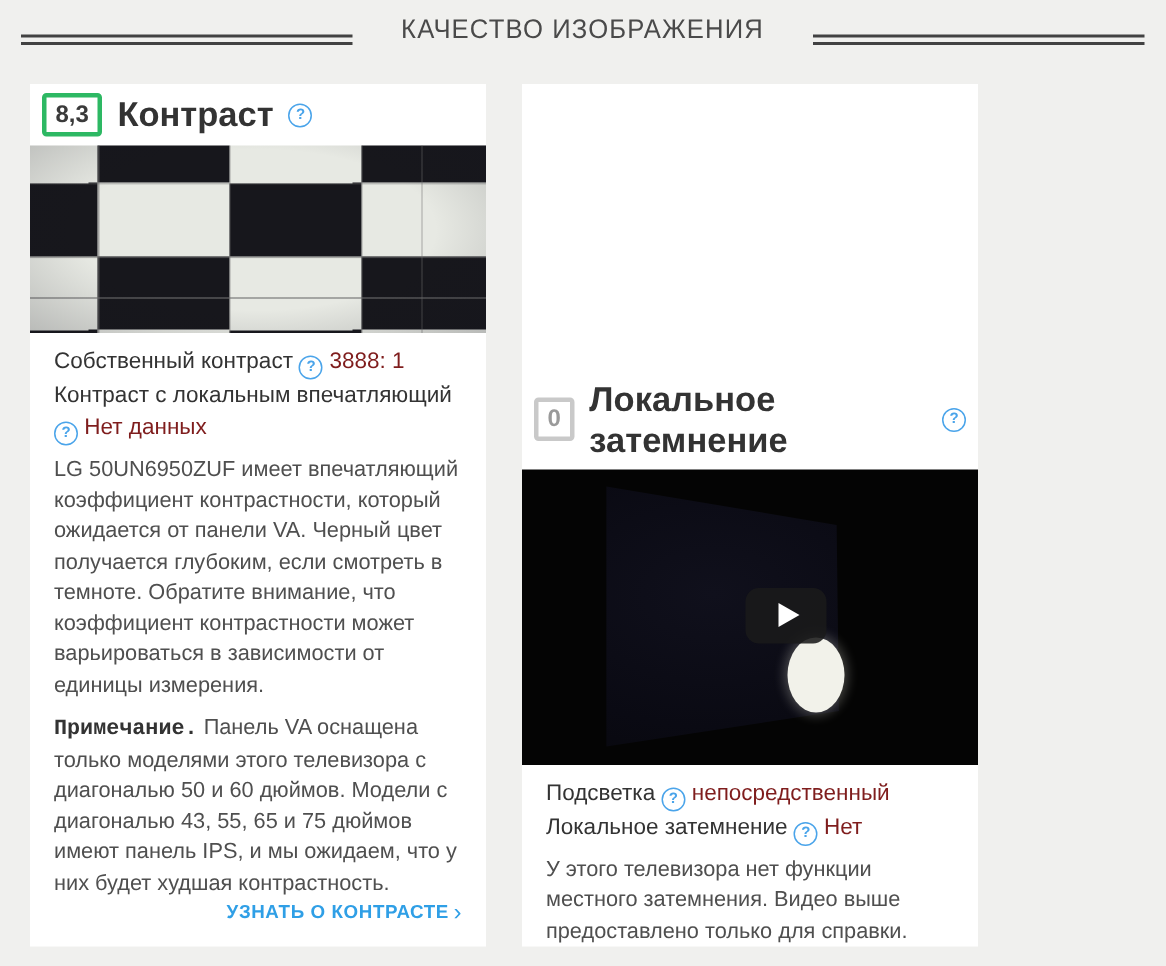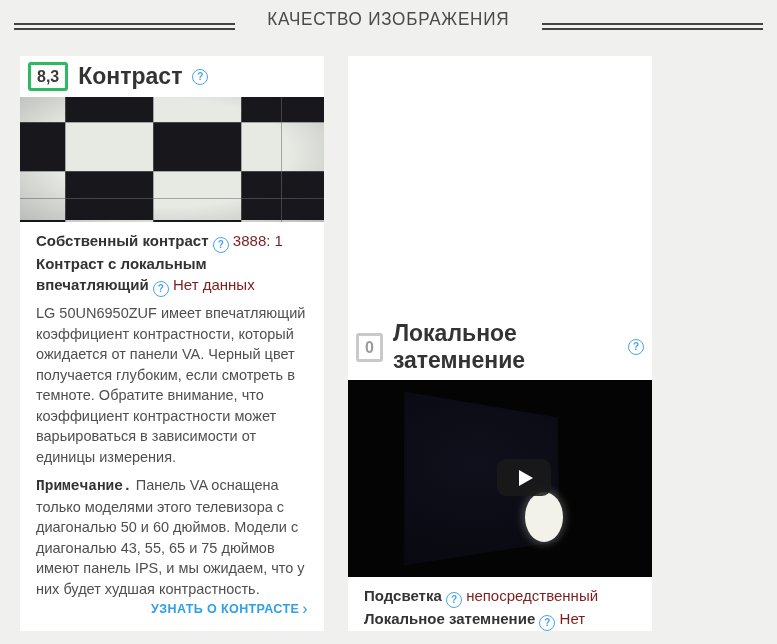--- a/index.html
+++ b/index.html
@@ -63,21 +63,21 @@
   .play-triangle{
     width:0;height:0;
     border-left:14px solid #ffffff;
     border-top:8px solid transparent;
     border-bottom:8px solid transparent;
     margin-left:3px;
   }
   
   .stats{padding:8px 16px 0;}
   .stat-row{font-size:15px;line-height:21px;color:#555;margin:0;}
-  .stat-label{font-weight:bold;color:#333;}
+  .stat-label{font-weight:normal;color:#333;}
   .stat-value{color:#7f1d1d;}
   .para{margin:6px 16px 0;font-size:14.5px;line-height:20.5px;color:#4f4f4f;}
   .para.note{margin-top:8px;}
   .note-label{font-weight:bold;color:#333;font-family:Liberation Mono, monospace;}
   .link-row{margin-top:auto;padding:0 16px 13px;text-align:right;}
   .learn-link{
     color:#2f9fe6;font-weight:bold;font-size:12.5px;letter-spacing:.4px;
     text-decoration:none;text-transform:uppercase;white-space:nowrap;margin-top:12px;
   }
   .chev{font-weight:normal;font-size:16px;vertical-align:-1px;margin-left:3px;}
@@ -150,17 +150,18 @@
           <span class="help-icon">?</span>
           <span class="stat-value">непосредственный</span>
         </div>
         <div class="stat-row">
           <span class="stat-label">Локальное затемнение</span>
           <span class="help-icon">?</span>
           <span class="stat-value">Нет</span>
         </div>
       </div>
 
+      <p class="para">У этого телевизора нет функции местного затемнения. Видео выше предоставлено только для справки.</p>
 
     </section>
 
   </div>
 </div>
 
 </body></html>

